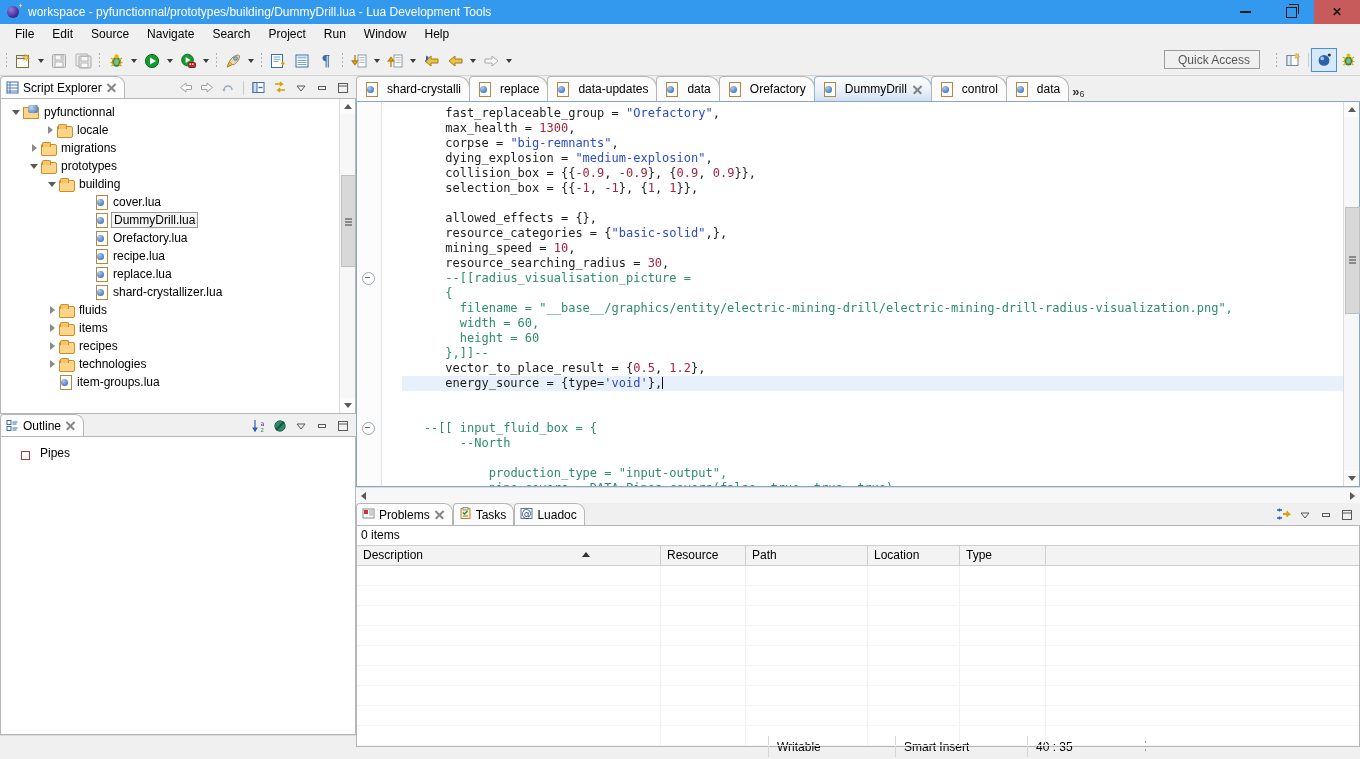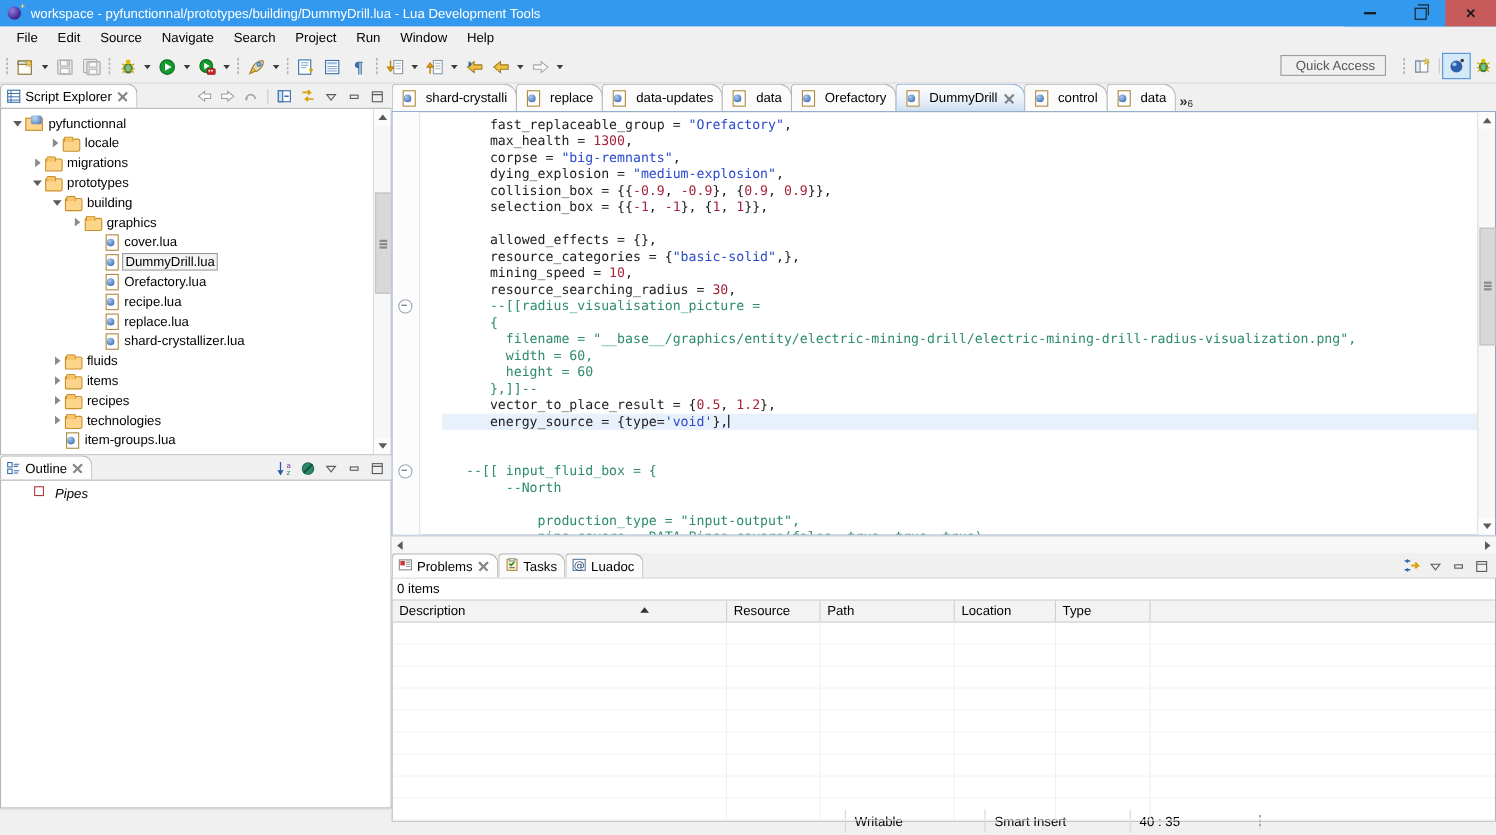--- a/index.html
+++ b/index.html
@@ -87,21 +87,21 @@
   .luafile .mo{position:absolute;left:2px;top:4px;width:7px;height:7px;border-radius:50%;
      background:radial-gradient(circle at 35% 30%,#a8c8f0,#2f5fa8);}
   .tlabel{padding-left:1px;text-align:right;}
   .trow.selected .tlabel{background:#f4f4f4;outline:1px solid #999;padding:0 2px;}
   .proj-ic{width:16px;height:14px;position:relative;flex:0 0 auto;margin-right:4px;}
   .proj-ic .pf{position:absolute;left:0;top:2px;width:14px;height:10px;background:#fcd58a;
      border:1px solid #c98f2a;}
   .proj-ic .pb{position:absolute;left:5px;top:0px;width:10px;height:8px;
      background:radial-gradient(circle at 35% 30%,#bcd8f5,#3f6fae);border-radius:2px;}
 
-  .outline-row{display:flex;align-items:flex-start;height:18px;padding-left:30px;font-size:12px;font-style:italic;}
+  .outline-row{display:flex;align-items:flex-end;height:18px;padding-left:20px;font-size:12px;}
   .sq-ic{width:7px;height:7px;border:1.5px solid #b03a3a;margin-right:10px;flex:0 0 auto;}
 
   
   .ed-wrap{flex:1;display:flex;flex-direction:column;min-height:0;}
   .edtabs{height:25px;display:flex;align-items:flex-end;background:#f0f0f0;overflow:hidden;position:relative;}
   .etab{display:flex;align-items:center;height:24px;padding:0 8px;gap:5px;font-size:12px;
      border:1px solid #b6b6b6;border-bottom:none;border-radius:4px 12px 0 0;
      background:#fbfbfb;margin-right:-1px;white-space:nowrap;}
   .etab.active{background:linear-gradient(180deg,#fdfdfd 0%,#eaf1f9 55%,#cfe0f2 100%);
      border-color:#8fb4d8;}
@@ -470,30 +470,20 @@
               <div class="trow" style="padding-left: 44px;">
                 <span class="twist">
                   <span class="chev-d"></span>
                 </span>
                 <span class="folder">
                   <span class="f1"></span>
                   <span class="f2"></span>
                 </span>
                 <span class="tlabel">building</span>
               </div>
-              <div class="trow" style="padding-left: 62px;">
-                <span class="twist">
-                  <span class="chev-r"></span>
-                </span>
-                <span class="folder">
-                  <span class="f1"></span>
-                  <span class="f2"></span>
-                </span>
-                <span class="tlabel">graphics</span>
-              </div>
               <div class="trow" style="padding-left: 80px;">
                 <span class="twist"></span>
                 <span class="luafile">
                   <span class="sh"></span>
                   <span class="mo"></span>
                 </span>
                 <span class="tlabel">cover.lua</span>
               </div>
               <div class="trow selected" style="padding-left: 80px;">
                 <span class="twist"></span>

